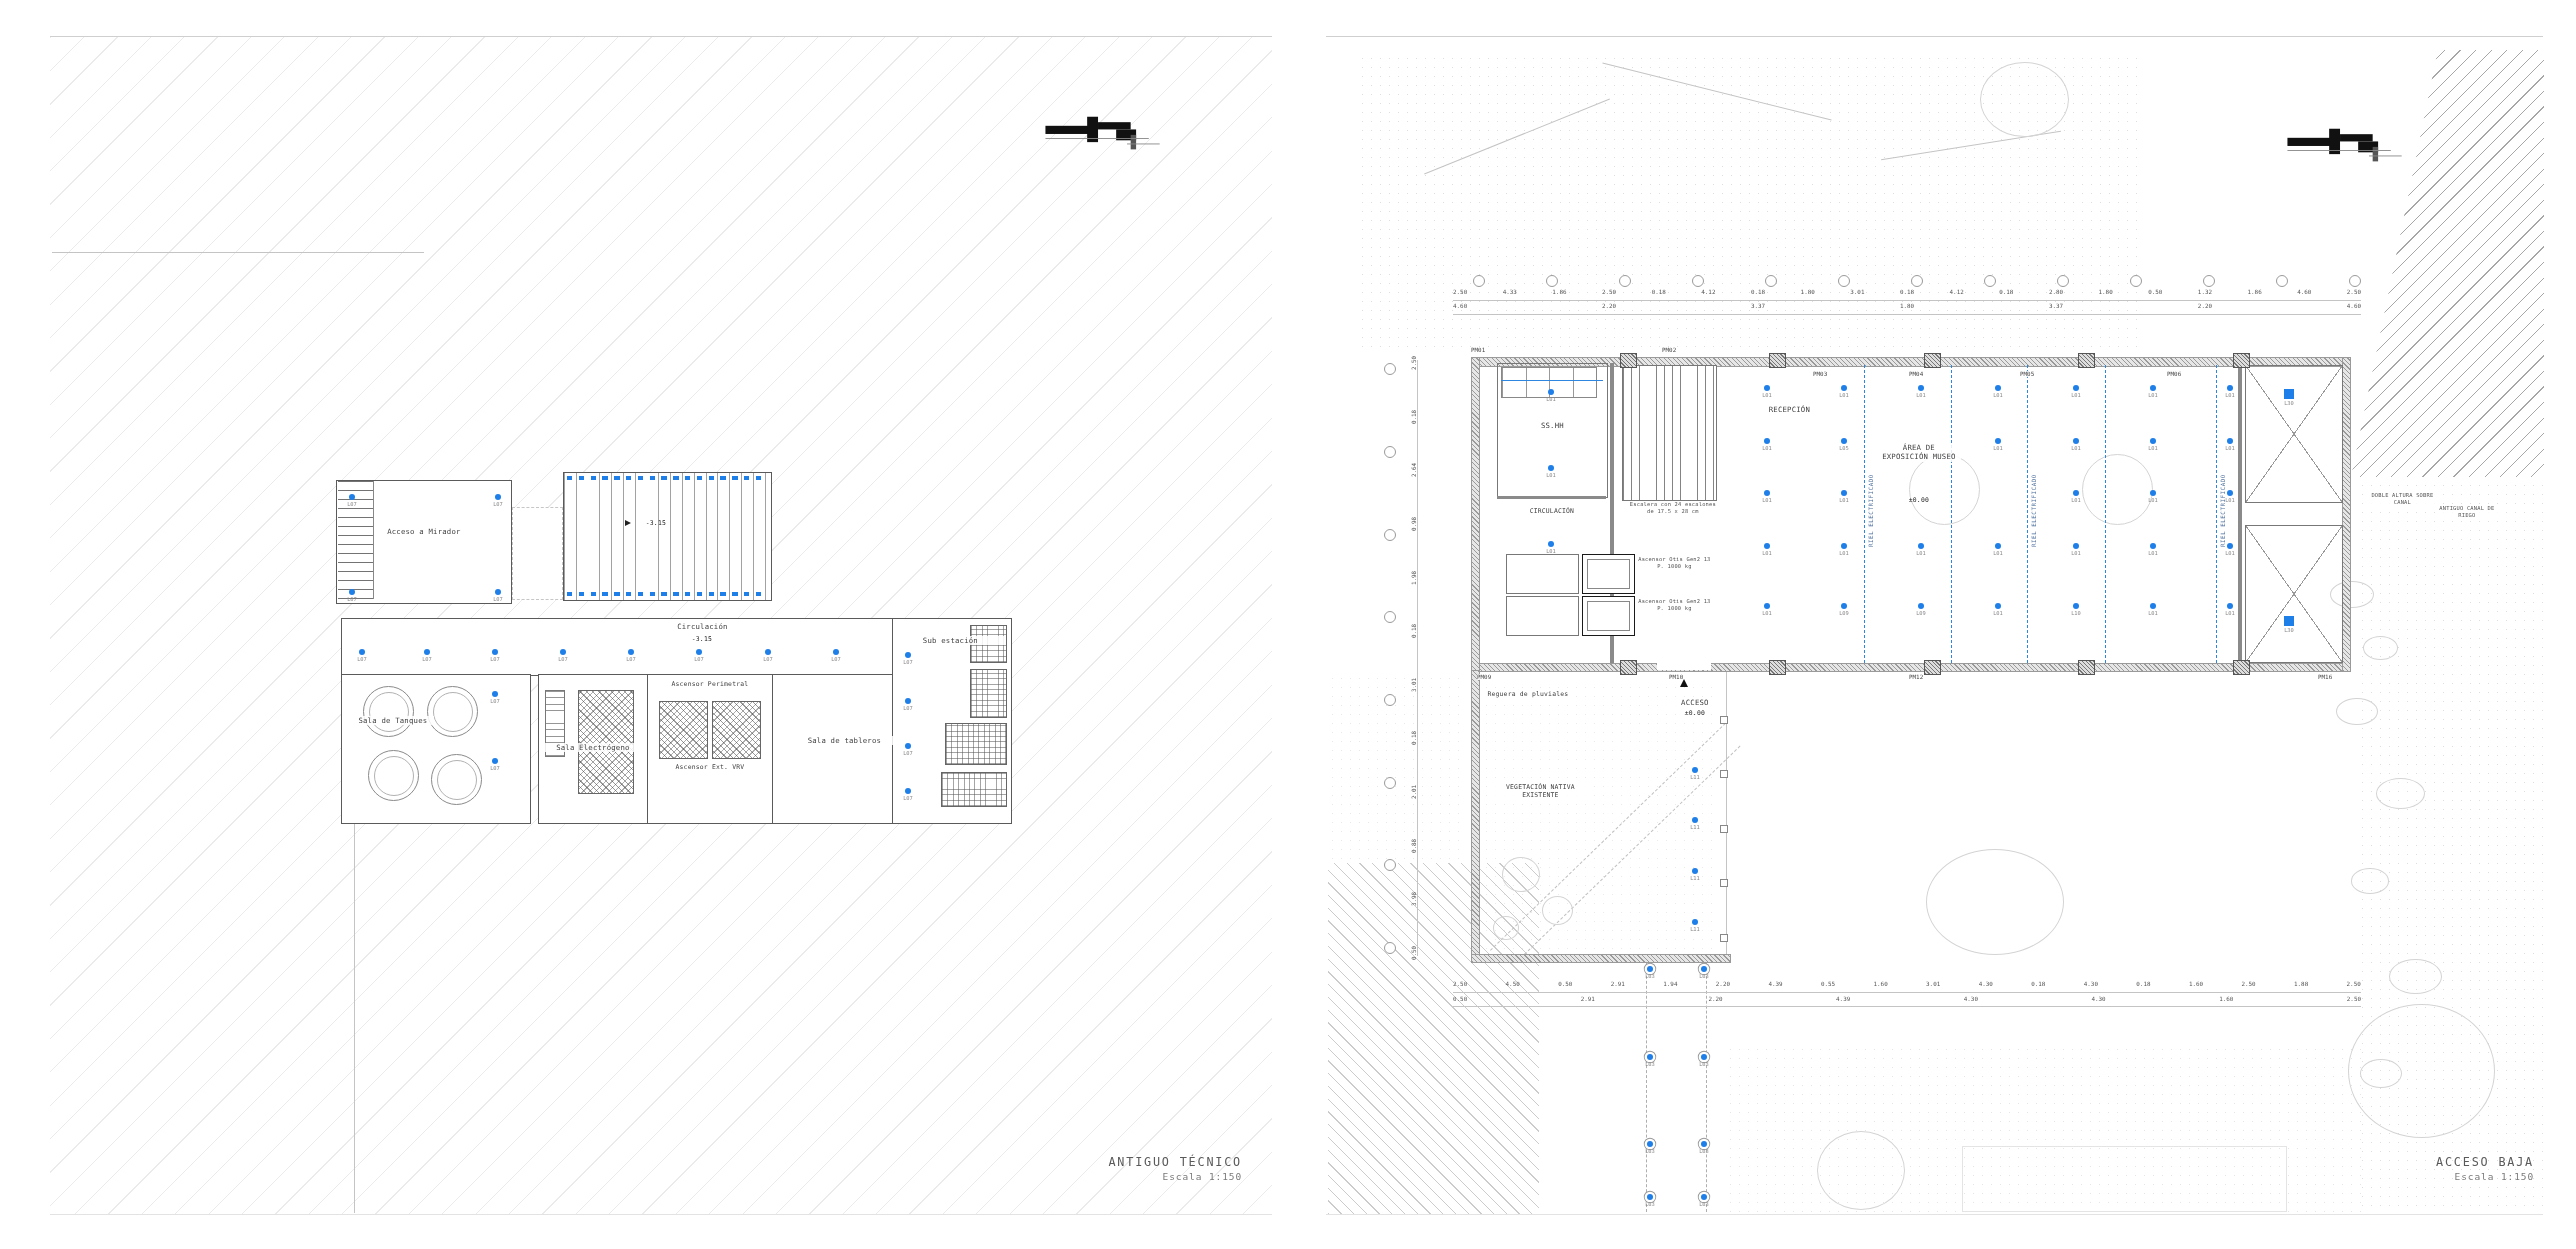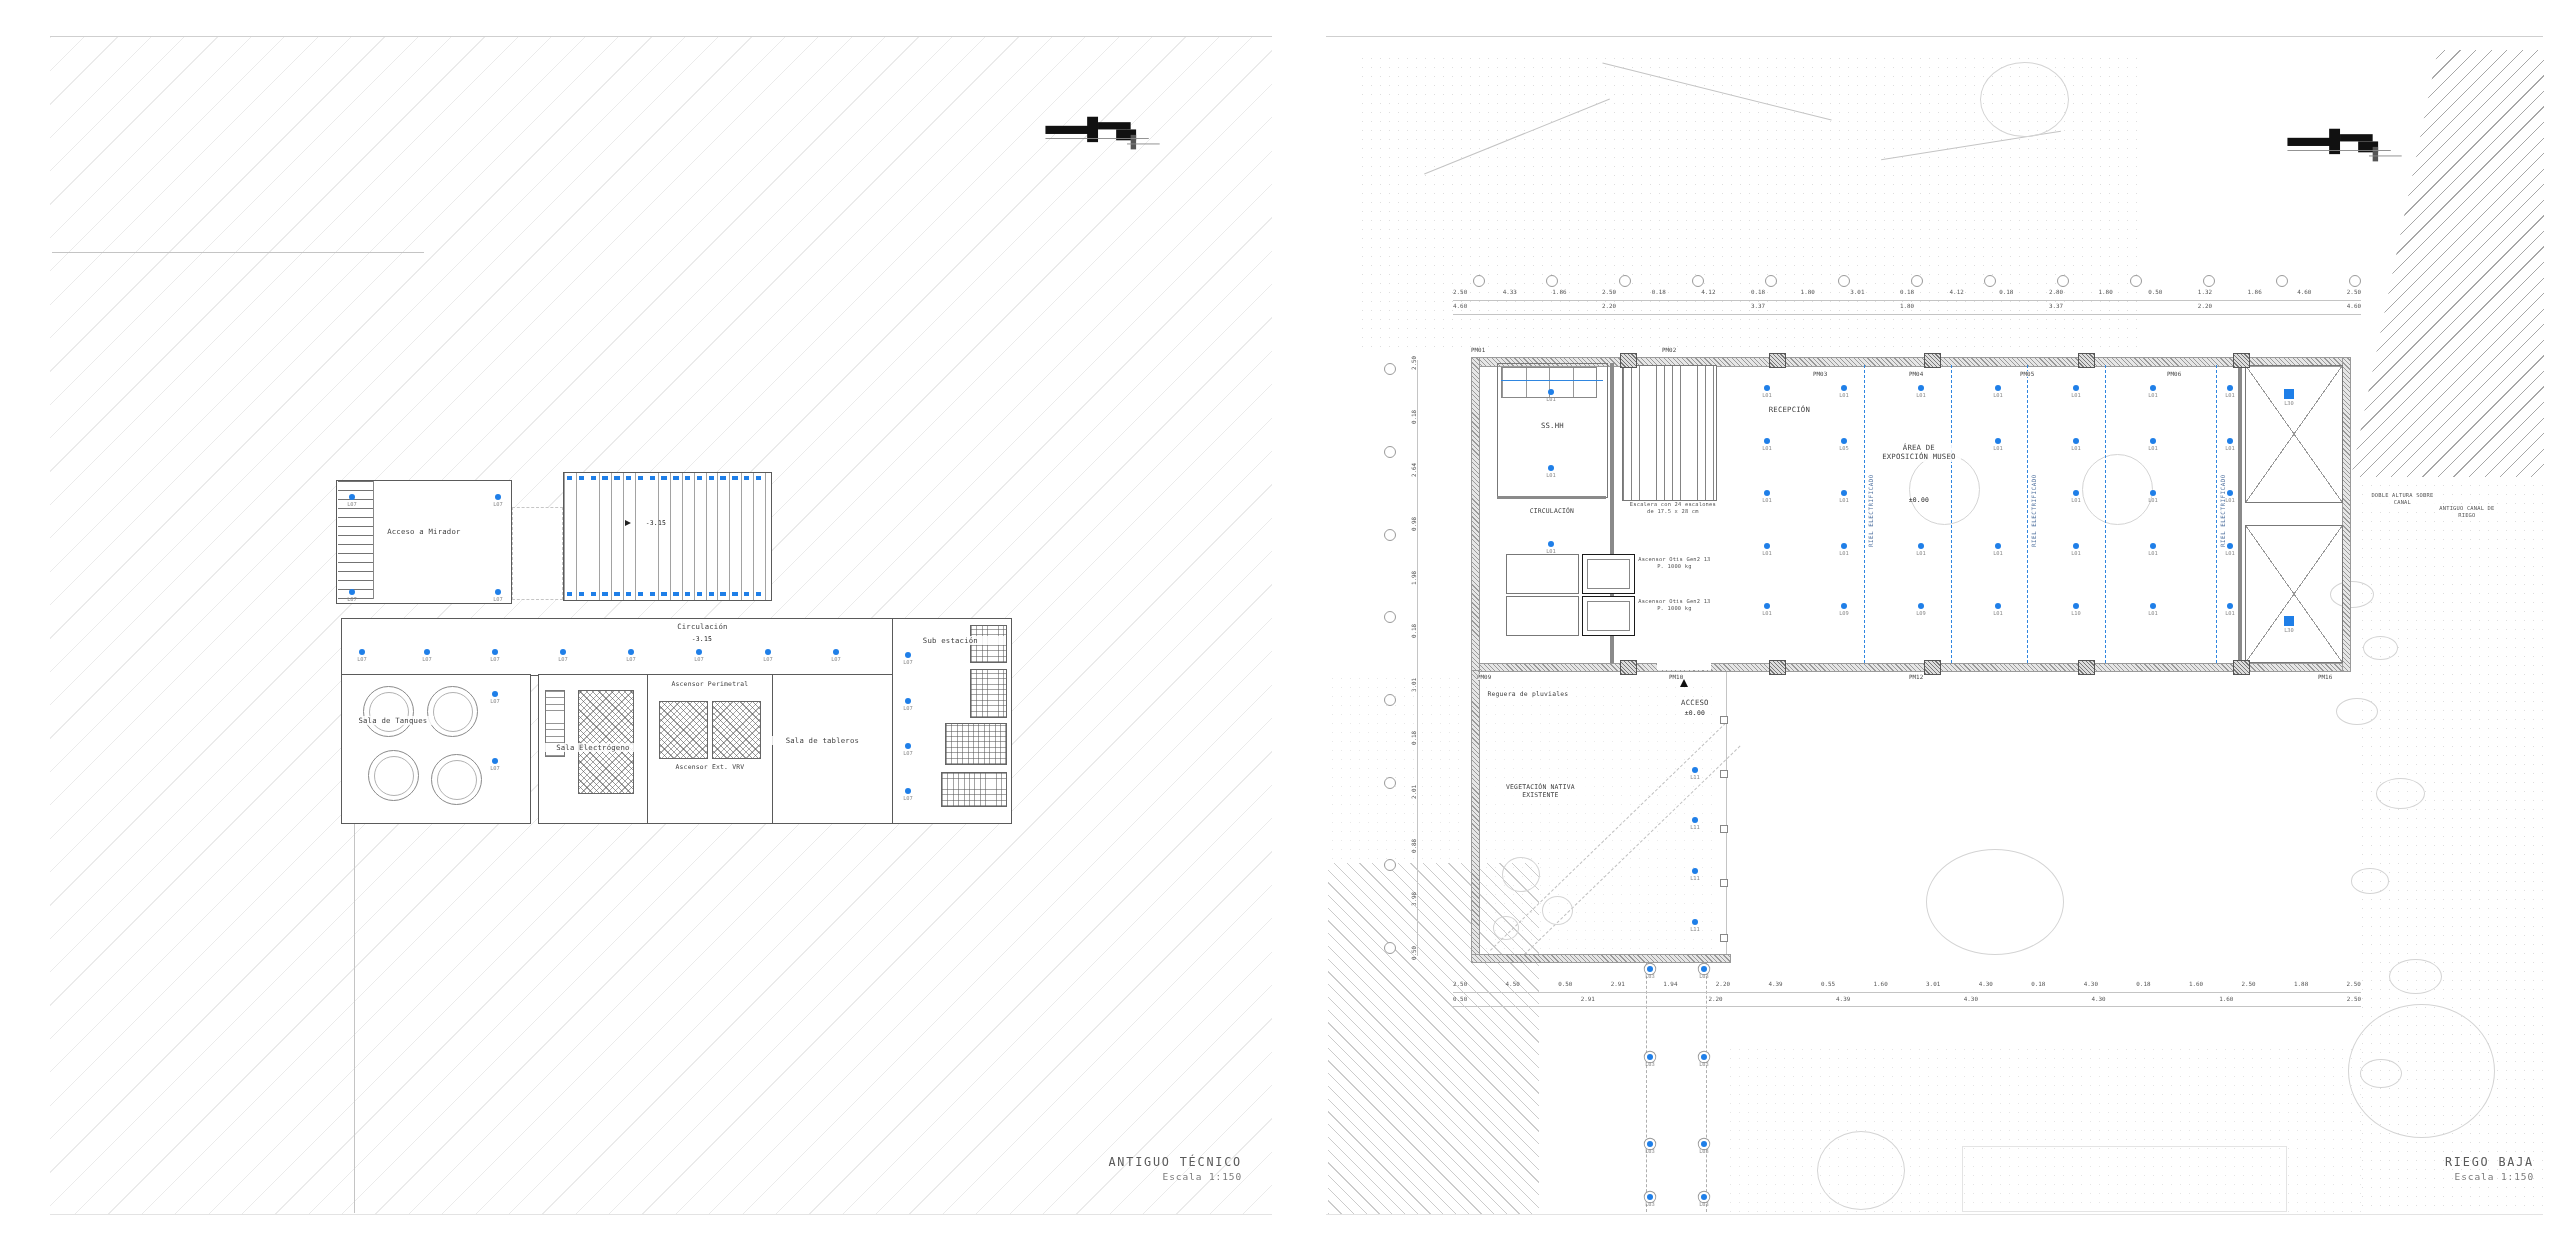--- a/index.html
+++ b/index.html
@@ -101,21 +101,21 @@
   </div>
 
   <div class="lbl" style="left:374px;top:527px;width:98px">Acceso a Mirador</div>
   <div class="lbl" style="left:656px;top:622px;width:91px">Circulación</div>
   <div class="lbl lvl" style="left:669px;top:635px;width:64px">-3.15</div>
   <div class="lbl lvl" style="left:634px;top:519px;width:42px">-3.15</div>
   <div class="lbl" style="left:352px;top:716px;width:80px">Sala de Tanques</div>
   <div class="lbl" style="left:540px;top:743px;width:104px">Sala Electrógeno</div>
   <div class="lbl s7" style="left:649px;top:680px;width:120px">Ascensor Perimetral</div>
   <div class="lbl s7" style="left:658px;top:763px;width:102px">Ascensor Ext. VRV</div>
-  <div class="lbl" style="left:768px;top:736px;width:107px">Sala de tableros</div>
+  <div class="lbl" style="left:790px;top:736px;width:107px">Sala de tableros</div>
   <div class="lbl" style="left:897px;top:636px;width:105px">Sub estación</div>
   <div class="titlebox" style="left:999px;top:1155px;width:243px">
     <div class="t">ANTIGUO TÉCNICO</div>
     <div class="s">Escala 1:150</div>
   </div>
 
   <div class="lbl" style="left:1517px;top:421px;width:69px">SS.HH</div>
   <div class="lbl s7" style="left:1499px;top:507px;width:104px">CIRCULACIÓN</div>
   <div class="lbl" style="left:1746px;top:405px;width:85px">RECEPCIÓN</div>
   <div class="lbl" style="left:1877px;top:443px;width:82px">ÁREA DE EXPOSICIÓN MUSEO</div>
@@ -126,21 +126,21 @@
   <div class="lbl" style="left:1666px;top:698px;width:56px">ACCESO</div>
   <div class="lbl lvl" style="left:1666px;top:709px;width:56px">±0.00</div>
   <div class="lbl s7" style="left:1486px;top:690px;width:82px">Reguera de pluviales</div>
   <div class="lbl s7" style="left:1493px;top:783px;width:93px">VEGETACIÓN NATIVA EXISTENTE</div>
   <div class="lbl s6" style="left:2369px;top:492px;width:65px">DOBLE ALTURA SOBRE CANAL</div>
   <div class="lbl s6" style="left:2436px;top:505px;width:60px">ANTIGUO CANAL DE RIEGO</div>
   <div class="lbl s6" style="left:1624px;top:501px;width:96px">Escalera con 24 escalones de 17.5 x 28 cm</div>
   <div class="lbl s6" style="left:1637px;top:556px;width:73px">Ascensor Otis Gen2 13 P. 1000 kg</div>
   <div class="lbl s6" style="left:1637px;top:598px;width:73px">Ascensor Otis Gen2 13 P. 1000 kg</div>
   <div class="titlebox" style="left:2305px;top:1155px;width:229px">
-    <div class="t">RIEGO BAJA</div>
+    <div class="t">ACCESO BAJA</div>
     <div class="s">Escala 1:150</div>
   </div>
 
   <div class="dimrow" style="left:1453px;top:289px;width:908px">
       <span>2.50</span>
       <span>4.33</span>
       <span>1.86</span>
       <span>2.50</span>
       <span>0.18</span>
       <span>4.12</span>

